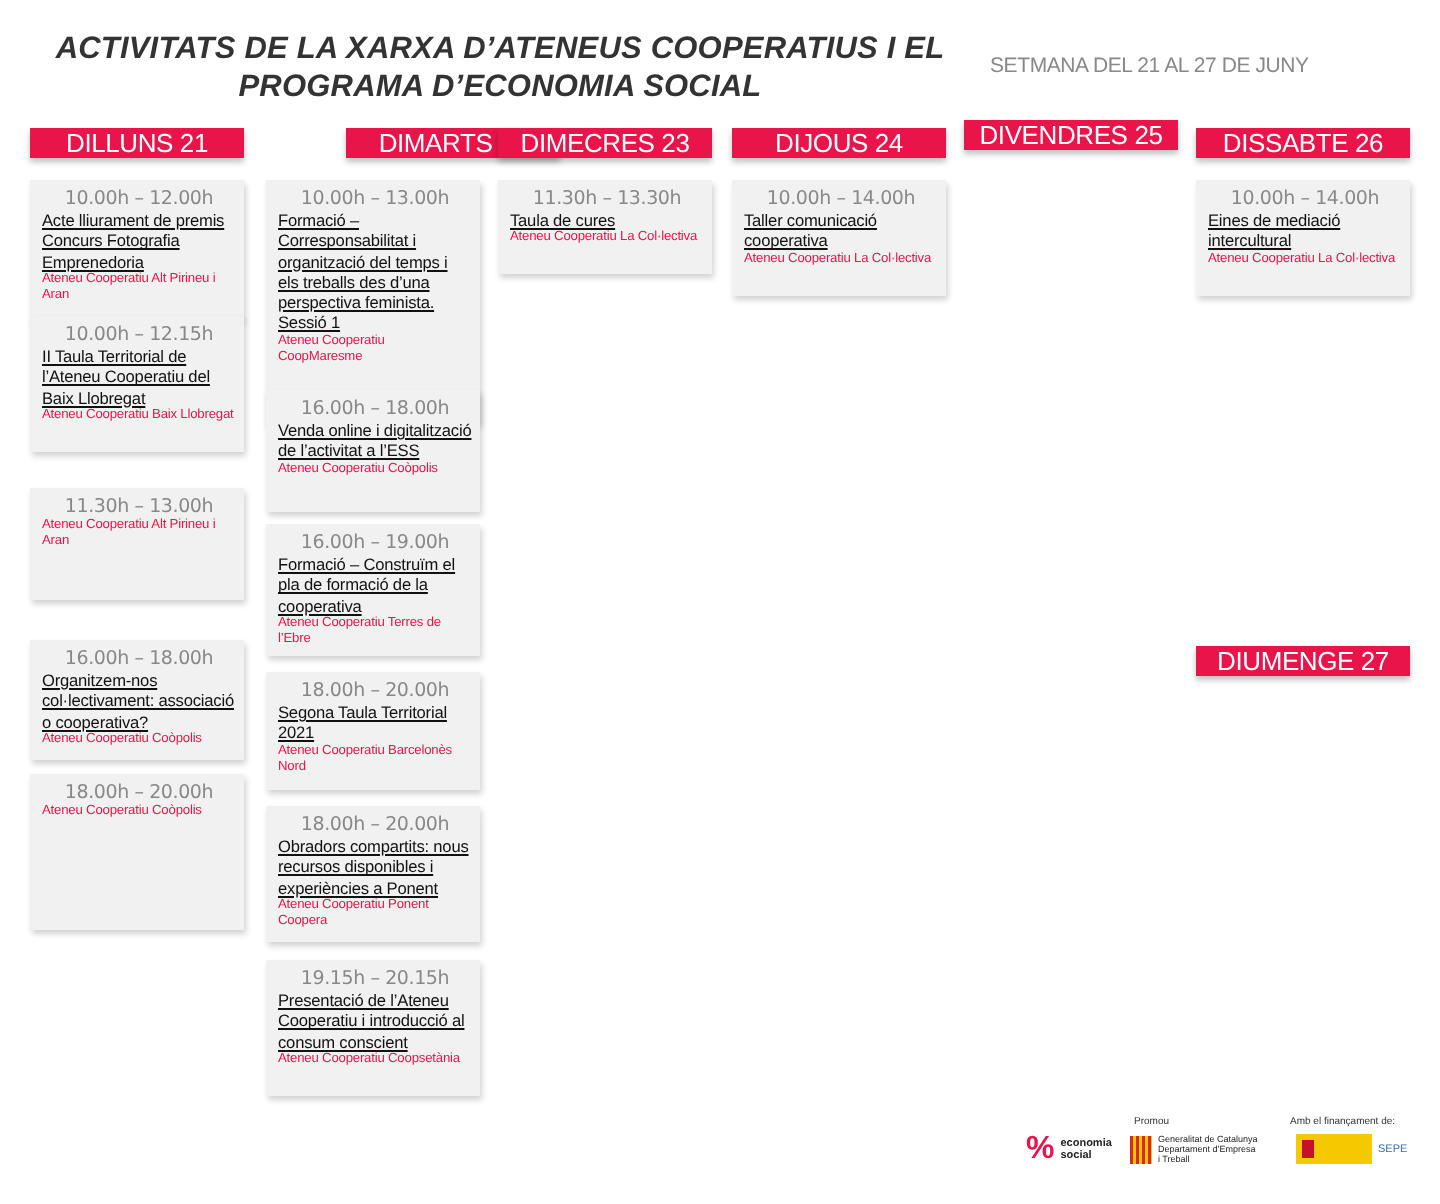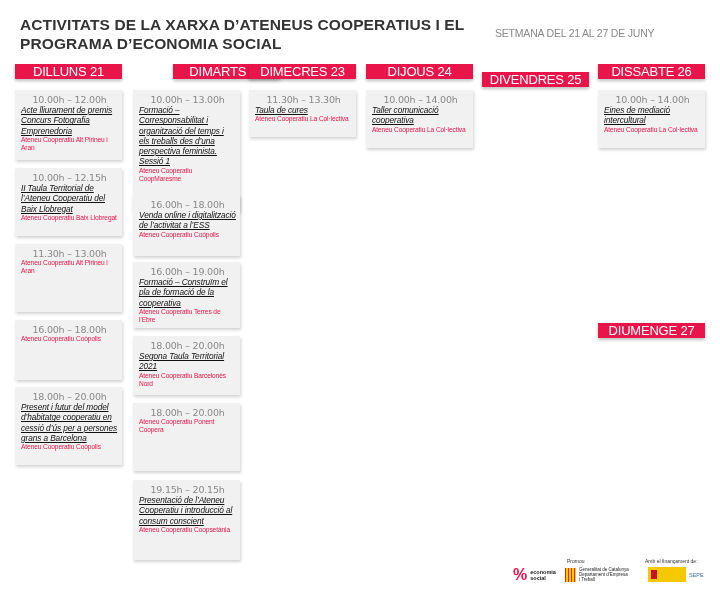--- a/index.html
+++ b/index.html
@@ -1,22 +1,22 @@
 <!DOCTYPE html>
 <html><head>
 <meta charset="utf-8">
 <style>
   * { box-sizing: border-box; margin: 0; padding: 0; }
   html, body { width: 720px; height: 602px; background: #ffffff; overflow: hidden; }
   body { position: relative; font-family: "Liberation Sans", sans-serif; color: #222; }
 
   .title {
     position: absolute; left: 20px; top: 15px; width: 460px;
-    text-align: left; font-weight: bold; font-size: 15.5px; line-height: 19px;
-    color: #333; letter-spacing: 0.1px;
+    text-align: center; font-weight: bold; font-size: 15.5px; line-height: 19px;
+    color: #333; letter-spacing: 0.1px; font-style: italic;
   }
   .week {
     position: absolute; left: 495px; top: 27px; width: 180px;
     font-size: 10.5px; color: #888; letter-spacing: -0.2px;
   }
 
   .day-header {
     position: absolute; height: 15px; width: 107px;
     background: #e8144a; color: #fff; font-size: 13px; text-align: center;
     line-height: 15px; box-shadow: 0 2px 3px rgba(0,0,0,0.25);
@@ -28,21 +28,20 @@
     padding: 4px 4px 4px 6px;
     box-shadow: 1px 2px 3px rgba(0,0,0,0.18);
   }
   .card .time {
     font-family: "DejaVu Sans", sans-serif; font-size: 9.5px; color: #888;
     line-height: 11px; letter-spacing: -0.2px; white-space: nowrap; text-align: center;
   }
   .card .event {
     font-size: 8.3px; line-height: 10.3px; color: #111; text-decoration: underline;
     letter-spacing: -0.1px;
-    font-style: italic;
   }
   .card .org {
     font-size: 6.6px; line-height: 8.3px; color: #e8144a; letter-spacing: -0.1px;
   }
 
   .footer { position: absolute; font-size: 5px; color: #333; }
   .logo-es { position: absolute; left: 513px; top: 567px; display: flex; align-items: center; }
   .logo-es .pct { color: #e8144a; font-weight: bold; font-size: 16px; line-height: 16px; }
   .logo-es .txt { font-size: 5.5px; line-height: 6px; margin-left: 3px; color: #222; font-weight: bold; }
   .gen { position: absolute; left: 565px; top: 567px; display: flex; align-items: center; }
@@ -59,45 +58,45 @@
 <div class="title">
   <div>ACTIVITATS DE LA XARXA D’ATENEUS COOPERATIUS I EL</div>
   <div>PROGRAMA D’ECONOMIA SOCIAL</div>
 </div>
 <div class="week">SETMANA DEL 21 AL 27 DE JUNY</div>
 
 <div class="day-header" style="left:15px;top:64px;">DILLUNS 21</div>
 <div class="day-header" style="left:133px;top:64px;margin-left:40px;">DIMARTS 22</div>
 <div class="day-header" style="left:249px;top:64px;">DIMECRES 23</div>
 <div class="day-header" style="left:366px;top:64px;">DIJOUS 24</div>
-<div class="day-header" style="left:482px;top:72px;">DIVENDRES 25</div>
+<div class="day-header" style="left:482px;top:60px;">DIVENDRES 25</div>
 <div class="day-header" style="left:598px;top:64px;">DISSABTE 26</div>
 <div class="day-header" style="left:598px;top:323px;">DIUMENGE 27</div>
 
 <div class="card" style="left:15px;top:90px;height:70px;">
   <div class="time">10.00h – 12.00h</div>
   <div class="event">Acte lliurament de premis Concurs Fotografia Emprenedoria</div>
   <div class="org">Ateneu Cooperatiu Alt Pirineu i Aran</div>
 </div>
-<div class="card" style="left:15px;top:168px;height:68px;">
+<div class="card" style="left:15px;top:158px;height:68px;">
   <div class="time">10.00h – 12.15h</div>
   <div class="event">II Taula Territorial de l’Ateneu Cooperatiu del Baix Llobregat</div>
   <div class="org">Ateneu Cooperatiu Baix Llobregat</div>
 </div>
-<div class="card" style="left:15px;top:244px;height:68px;">
+<div class="card" style="left:15px;top:244px;height:56px;">
   <div class="time">11.30h – 13.00h</div>
   <div class="org">Ateneu Cooperatiu Alt Pirineu i Aran</div>
 </div>
 <div class="card" style="left:15px;top:320px;height:60px;">
   <div class="time">16.00h – 18.00h</div>
+  <div class="event">Organitzem-nos col·lectivament: associació o cooperativa?</div>
   <div class="org">Ateneu Cooperatiu Coòpolis</div>
 </div>
 <div class="card" style="left:15px;top:387px;height:78px;">
   <div class="time">18.00h – 20.00h</div>
-  <div class="event">Present i futur del model d’habitatge cooperatiu en cessió d’ús per a persones grans a Barcelona</div>
   <div class="org">Ateneu Cooperatiu Coòpolis</div>
 </div>
 
 <div class="card" style="left:133px;top:90px;height:122px;">
   <div class="time">10.00h – 13.00h</div>
   <div class="event">Formació – Corresponsabilitat i organització del temps i els treballs des d’una perspectiva feminista. Sessió 1</div>
   <div class="org">Ateneu Cooperatiu CoopMaresme</div>
 </div>
 <div class="card" style="left:133px;top:195px;height:61px;">
   <div class="time">16.00h – 18.00h</div>
@@ -109,23 +108,24 @@
   <div class="event">Formació – Construïm el pla de formació de la cooperativa</div>
   <div class="org">Ateneu Cooperatiu Terres de l’Ebre</div>
 </div>
 <div class="card" style="left:133px;top:336px;height:59px;">
   <div class="time">18.00h – 20.00h</div>
   <div class="event">Segona Taula Territorial 2021</div>
   <div class="org">Ateneu Cooperatiu Barcelonès Nord</div>
 </div>
 <div class="card" style="left:133px;top:403px;height:68px;">
   <div class="time">18.00h – 20.00h</div>
+  <div class="event">Obradors compartits: nous recursos disponibles i experiències a Ponent</div>
   <div class="org">Ateneu Cooperatiu Ponent Coopera</div>
 </div>
-<div class="card" style="left:133px;top:480px;height:80px;">
+<div class="card" style="left:133px;top:480px;height:68px;">
   <div class="time">19.15h – 20.15h</div>
   <div class="event">Presentació de l’Ateneu Cooperatiu i introducció al consum conscient</div>
   <div class="org">Ateneu Cooperatiu Coopsetània</div>
 </div>
 
 <div class="card" style="left:249px;top:90px;height:47px;">
   <div class="time">11.30h – 13.30h</div>
   <div class="event">Taula de cures</div>
   <div class="org">Ateneu Cooperatiu La Col·lectiva</div>
 </div>

